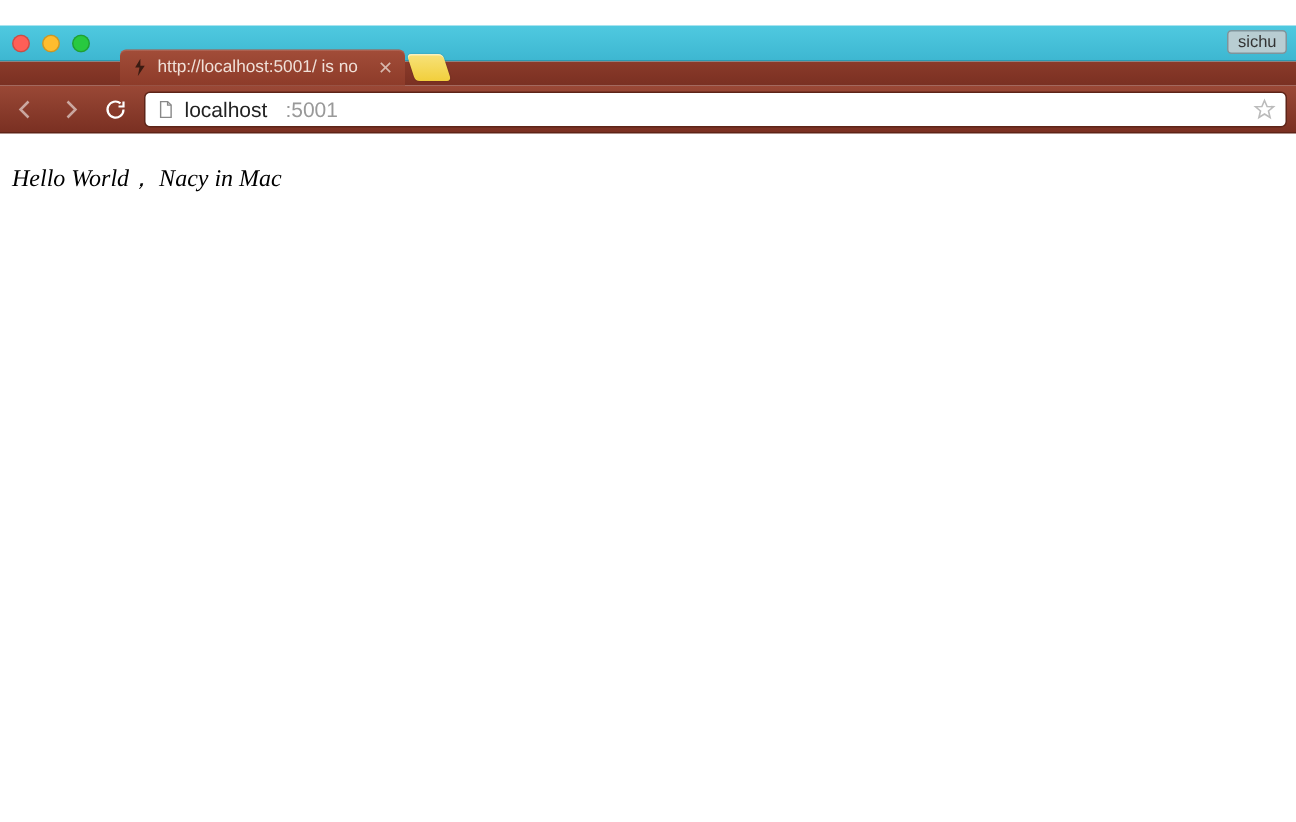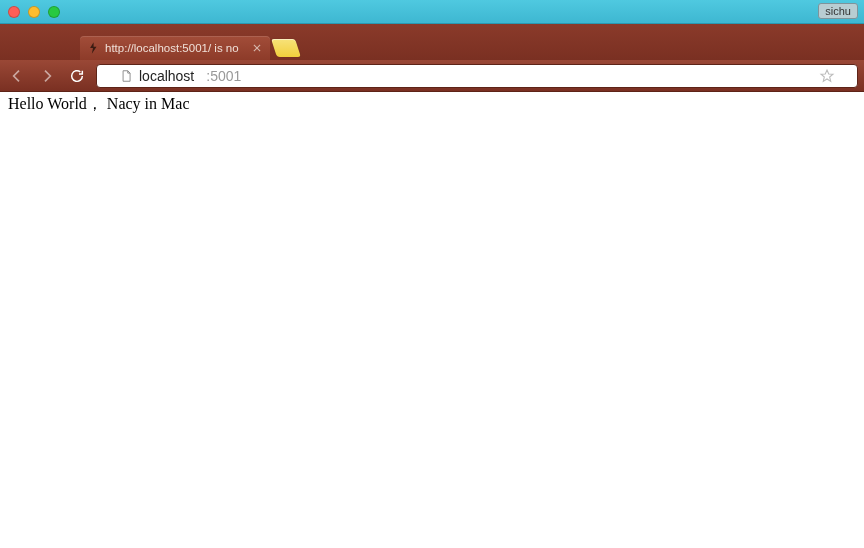--- a/index.html
+++ b/index.html
@@ -6,41 +6,42 @@
     body { font-family: -apple-system, "Helvetica Neue", Arial, sans-serif; width: 864px; height: 548px; overflow: hidden; background: #fff; }
 
     .titlebar {
       height: 24px;
       background: linear-gradient(#4fc9e0, #3eb7d1);
       display: flex;
       align-items: center;
       padding: 0 8px;
       border-bottom: 1px solid #2a98b0;
       position: relative;
+      margin-top: 17px;
     }
     .traffic-lights { display: flex; gap: 8px; align-items: center; }
     .traffic-light { width: 12px; height: 12px; border-radius: 50%; border: 0.5px solid rgba(0,0,0,0.2); }
     .tl-red { background: #ff5f57; }
     .tl-yellow { background: #ffbd2e; }
     .tl-green { background: #28c940; }
 
     .profile-chip {
       position: absolute;
       right: 6px;
       top: 3px;
       background: #b8cdd2;
       border: 1px solid #7e949b;
       border-radius: 3px;
       font-size: 11px;
       color: #333;
       padding: 1px 6px;
     }
 
     .tabstrip {
-      height: 36px;
+      height: 16px;
       background: linear-gradient(#8a3a2a, #7a3022);
       display: flex;
       align-items: flex-end;
       padding-left: 80px;
       position: relative;
     }
     .tab {
       width: 190px;
       height: 24px;
       background: linear-gradient(#a24d39, #8d3b29);
@@ -87,21 +88,21 @@
     .nav-btn.enabled { color: #fff; }
 
     .omnibox {
       flex: 1;
       height: 24px;
       background: #fff;
       border-radius: 4px;
       border: 1px solid #5d2418;
       display: flex;
       align-items: center;
-      padding: 0 22px;
+      padding: 0 6px;
       gap: 6px;
       font-size: 14px;
       color: #222;
     }
     .page-icon { width: 14px; height: 14px; display: flex; align-items: center; justify-content: center; color: #888; }
     .url-text { flex: 1; display: flex; align-items: baseline; }
     .url-host { color: #222; }
     .url-port { color: #999; margin-left: 12px; }
     .star-icon { width: 16px; height: 16px; color: #bbb; }
 
@@ -129,24 +130,25 @@
       position: absolute;
       bottom: -4px; left: 0;
       border: 4px solid transparent;
       border-top-color: #0f9d58;
       border-left-color: #0f9d58;
       width: 0; height: 0;
     }
     .menu-btn { width: 20px; height: 20px; color: #d7b8ad; display: flex; align-items: center; justify-content: center; }
 
     .content {
-      padding: 2px 8px;
+      padding: 20px 8px;
       font-family: "Times New Roman", serif;
       font-size: 16px;
       color: #000;
+      font-style: italic;
     }
   </style>
 </head>
 <body>
 
 <div class="titlebar">
   <div class="traffic-lights">
     <div class="traffic-light tl-red"></div>
     <div class="traffic-light tl-yellow"></div>
     <div class="traffic-light tl-green"></div>

